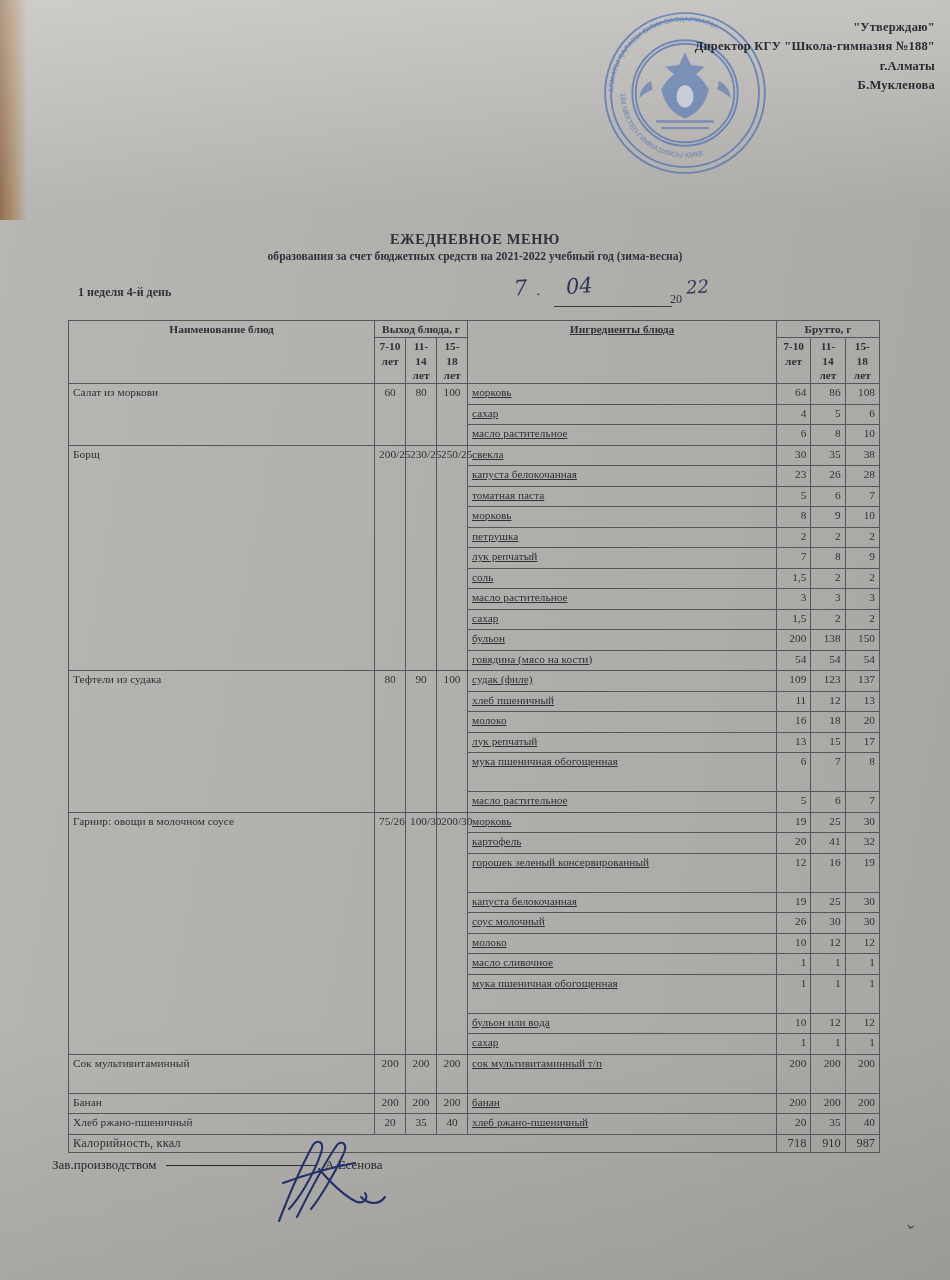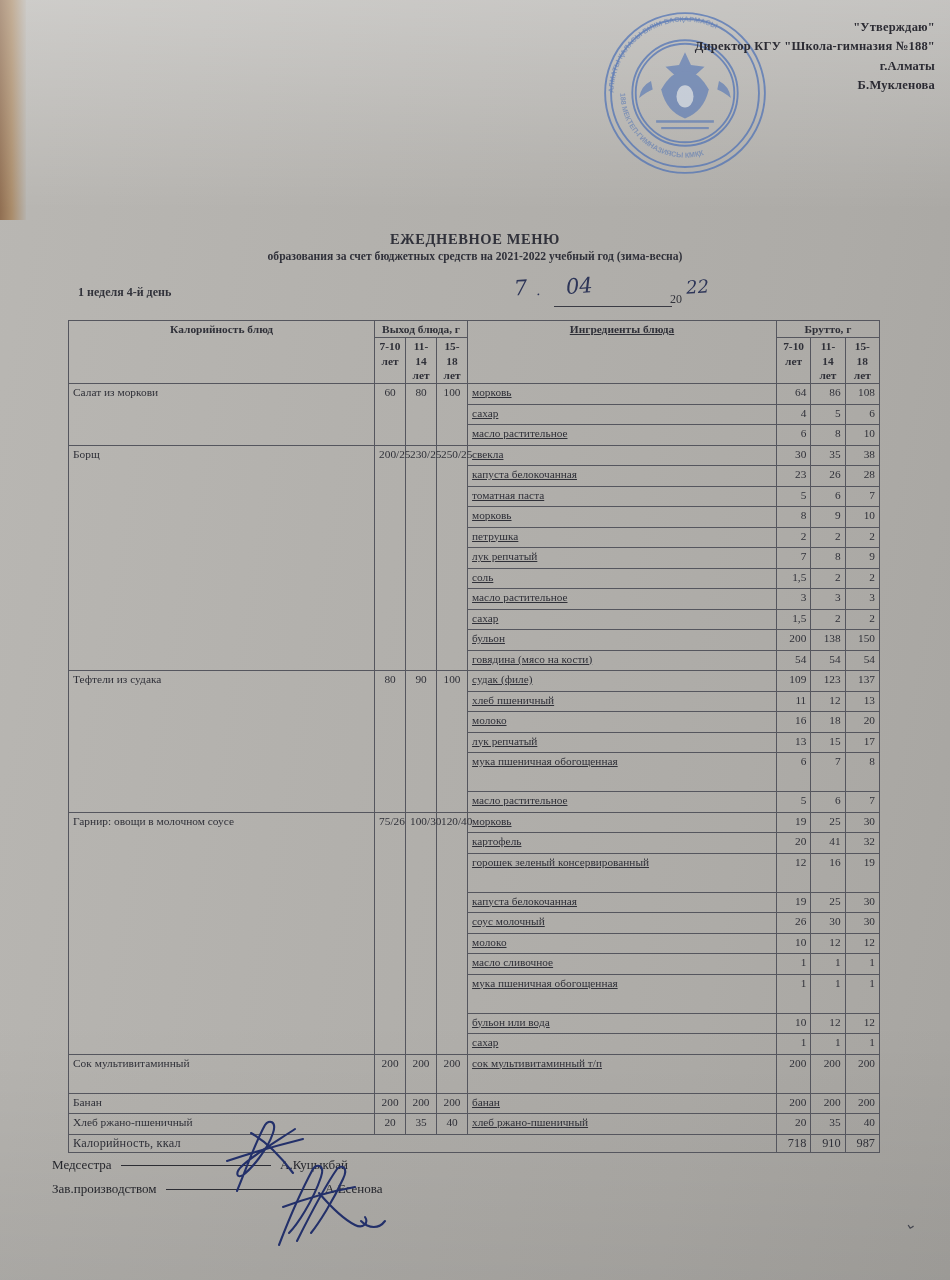--- a/index.html
+++ b/index.html
@@ -183,21 +183,21 @@
     <span class="hw" style="left:26px;top:4px;font-size:14px;">.</span>
     <span class="hw" style="left:56px;top:-4px;">04</span>
     <span class="rule"></span>
     <span class="yr">20</span>
     <span class="hw" style="left:176px;top:-2px;font-size:18px;">22</span>
   </div>
 
   <table id="menu-table">
     <thead>
       <tr>
-        <th class="c-name" rowspan="2">Калорийность блюд</th>
+        <th class="c-name" rowspan="2">Наименование блюд</th>
         <th class="c-out" colspan="3">Выход блюда, г</th>
         <th class="c-ing" rowspan="2">Ингредиенты блюда</th>
         <th class="c-gr" colspan="3">Брутто, г</th>
       </tr>
       <tr>
         <th class="c-out">7-10 лет</th>
         <th class="c-out">11-14 лет</th>
         <th class="c-out">15-18 лет</th>
         <th class="c-gr">7-10 лет</th>
         <th class="c-gr">11-14 лет</th>
@@ -334,21 +334,21 @@
         <tr class="ing-row">
           <td class="c-ing">масло растительное</td>
           <td class="c-gr num">5</td>
           <td class="c-gr num">6</td>
           <td class="c-gr num">7</td>
         </tr>
         <tr class="ing-row">
           <td class="c-name dishname" rowspan="10">Гарнир: овощи в молочном соусе</td>
           <td class="c-out ctr" rowspan="10">75/26</td>
           <td class="c-out ctr" rowspan="10">100/30</td>
-          <td class="c-out ctr" rowspan="10">120/40</td>
+          <td class="c-out ctr" rowspan="10">200/30</td>
           <td class="c-ing">морковь</td>
           <td class="c-gr num">19</td>
           <td class="c-gr num">25</td>
           <td class="c-gr num">30</td>
         </tr>
         <tr class="ing-row">
           <td class="c-ing">картофель</td>
           <td class="c-gr num">20</td>
           <td class="c-gr num">41</td>
           <td class="c-gr num">32</td>
@@ -434,32 +434,20 @@
         <tr>
           <td class="kcal-label" colspan="5">Калорийность, ккал</td>
           <td class="c-gr kcal-val">718</td>
           <td class="c-gr kcal-val">910</td>
           <td class="c-gr kcal-val">987</td>
         </tr>
       </tbody>
   </table>
 
   <div id="footer">
-    <div class="line">
-      <span class="lbl">Медсестра</span>
-      <span class="rule"></span>
-      <span class="who">А.Куцыкбай</span>
-      <svg id="sig1" width="190" height="80" viewBox="0 0 190 80">
-        <g fill="none" stroke="#23306a" stroke-width="2.1" stroke-linecap="round">
-          <path d="M30 74 C 40 50, 48 26, 58 8 C 62 2, 70 4, 66 16 C 60 34, 44 52, 36 58 C 30 62, 28 56, 34 50 C 46 38, 70 24, 88 12"></path>
-          <path d="M44 16 C 58 24, 74 40, 86 56"></path>
-          <path d="M20 44 C 44 36, 72 28, 96 22"></path>
-        </g>
-      </svg>
-    </div>
     <div class="line">
       <span class="lbl">Зав.производством</span>
       <span class="rule"></span>
       <span class="who">А.Есенова</span>
       <svg id="sig2" width="200" height="90" viewBox="0 0 200 90">
         <g fill="none" stroke="#23306a" stroke-width="2.1" stroke-linecap="round">
           <path d="M22 82 C 32 56, 44 28, 56 6 C 60 0, 68 2, 64 14 C 56 38, 40 62, 32 70"></path>
           <path d="M40 78 C 52 54, 66 26, 80 6 C 84 1, 92 4, 86 16 C 76 38, 62 60, 54 70"></path>
           <path d="M26 44 C 48 36, 76 28, 98 24"></path>
           <path d="M62 30 C 74 44, 86 56, 98 62 C 106 66, 112 60, 108 54"></path>

